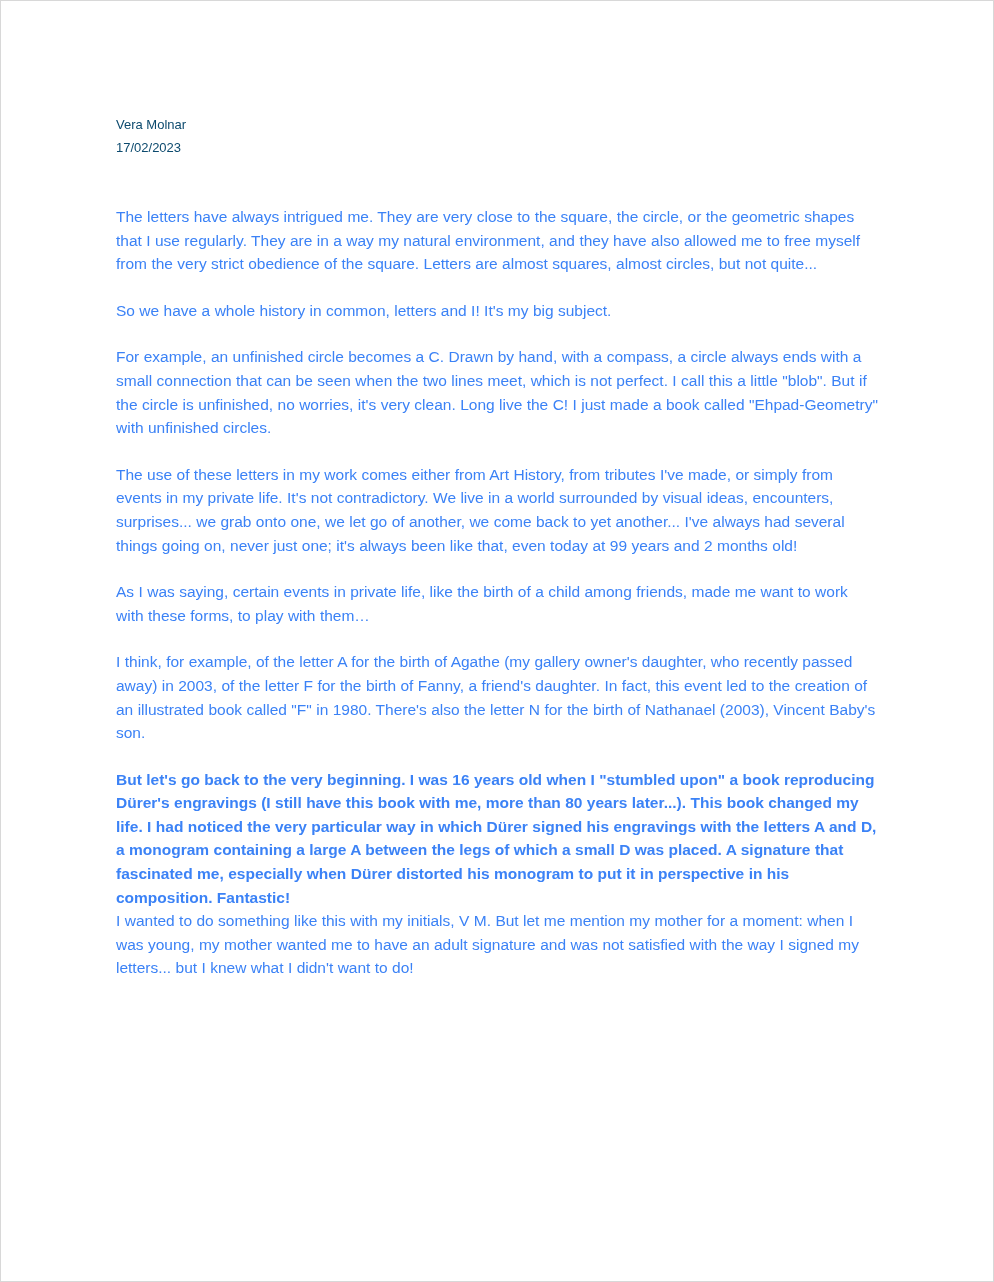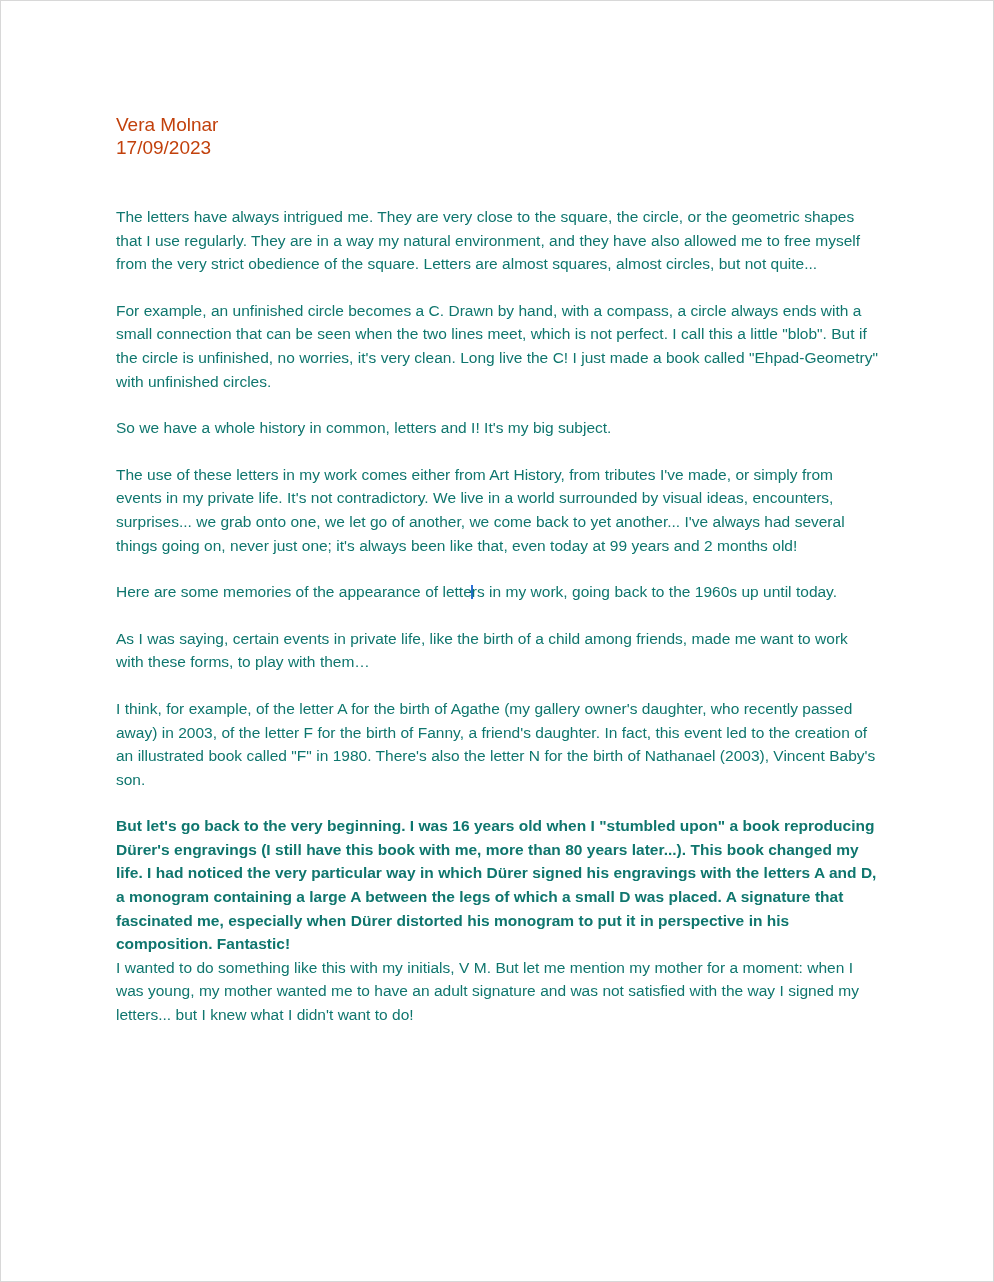--- a/index.html
+++ b/index.html
@@ -22,36 +22,36 @@
     border: 1px solid #d8d8d8;
     overflow: hidden;
   }
   .content {
     position: absolute;
     left: 115px;
     top: 112px;
     width: 762px;
   }
   .header-block {
-    font-size: 19px;
+    font-size: 13px;
     line-height: 23px;
-    color: #c2410c;
+    color: #0c4a6e;
     margin-bottom: 0;
   }
   .header-block div {
     white-space: pre;
   }
   .body-block {
     margin-top: 46px;
   }
   p.para {
     font-size: 15.5px;
     line-height: 23.6px;
     margin: 0 0 23px 0;
-    color: #0f766e;
+    color: #3b82f6;
     text-align: left;
     word-spacing: 0.1px;
   }
   p.para.tight {
     margin-bottom: 0;
     font-weight: bold;
   }
   .caret {
     display: inline-block;
     width: 2px;
@@ -62,30 +62,29 @@
   }
 </style>
 </head>
 <body>
 
 <div class="page">
   <div class="content">
 
     <div class="header-block">
       <div>Vera Molnar</div>
-      <div>17/09/2023</div>
+      <div>17/02/2023</div>
     </div>
 
     <div class="body-block">
       <p class="para">The letters have always intrigued me. They are very close to the square, the circle, or the geometric shapes that I use regularly. They are in a way my natural environment, and they have also allowed me to free myself from the very strict obedience of the square. Letters are almost squares, almost circles, but not quite...</p>
+      <p class="para">So we have a whole history in common, letters and I! It's my big subject.</p>
       <p class="para">For example, an unfinished circle becomes a C. Drawn by hand, with a compass, a circle always ends with a small connection that can be seen when the two lines meet, which is not perfect. I call this a little "blob". But if the circle is unfinished, no worries, it's very clean. Long live the C! I just made a book called "Ehpad-Geometry" with unfinished circles.</p>
-      <p class="para">So we have a whole history in common, letters and I! It's my big subject.</p>
       <p class="para">The use of these letters in my work comes either from Art History, from tributes I've made, or simply from events in my private life. It's not contradictory. We live in a world surrounded by visual ideas, encounters, surprises... we grab onto one, we let go of another, we come back to yet another... I've always had several things going on, never just one; it's always been like that, even today at 99 years and 2 months old!</p>
 
-      <p class="para"><span>Here are some memories of the appearance of lette</span><span class="caret" style="background: rgb(43, 111, 212);"></span><span>rs in my work, going back to the 1960s up until today.</span></p>
 
       <p class="para">As I was saying, certain events in private life, like the birth of a child among friends, made me want to work with these forms, to play with them…</p>
       <p class="para">I think, for example, of the letter A for the birth of Agathe (my gallery owner's daughter, who recently passed away) in 2003, of the letter F for the birth of Fanny, a friend's daughter. In fact, this event led to the creation of an illustrated book called "F" in 1980. There's also the letter N for the birth of Nathanael (2003), Vincent Baby's son.</p>
       <p class="para tight">But let's go back to the very beginning. I was 16 years old when I "stumbled upon" a book reproducing Dürer's engravings (I still have this book with me, more than 80 years later...). This book changed my life. I had noticed the very particular way in which Dürer signed his engravings with the letters A and D, a monogram containing a large A between the legs of which a small D was placed. A signature that fascinated me, especially when Dürer distorted his monogram to put it in perspective in his composition. Fantastic!</p>
       <p class="para">I wanted to do something like this with my initials, V M. But let me mention my mother for a moment: when I was young, my mother wanted me to have an adult signature and was not satisfied with the way I signed my letters... but I knew what I didn't want to do!</p>
     </div>
 
   </div>
 </div>
 

